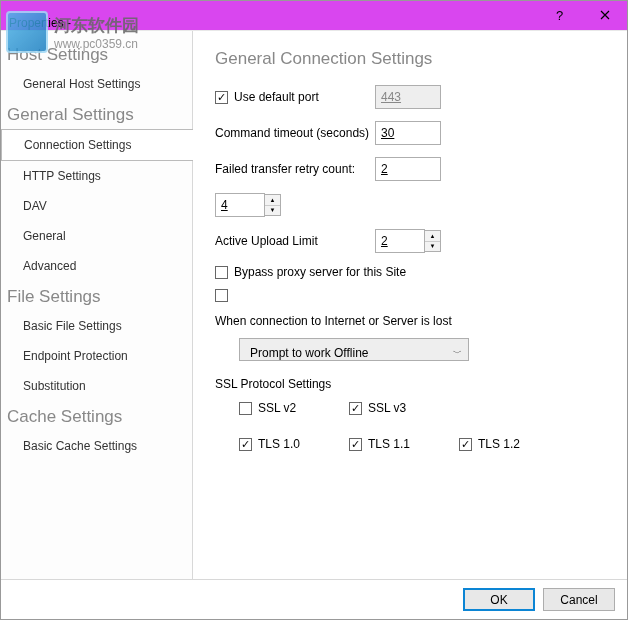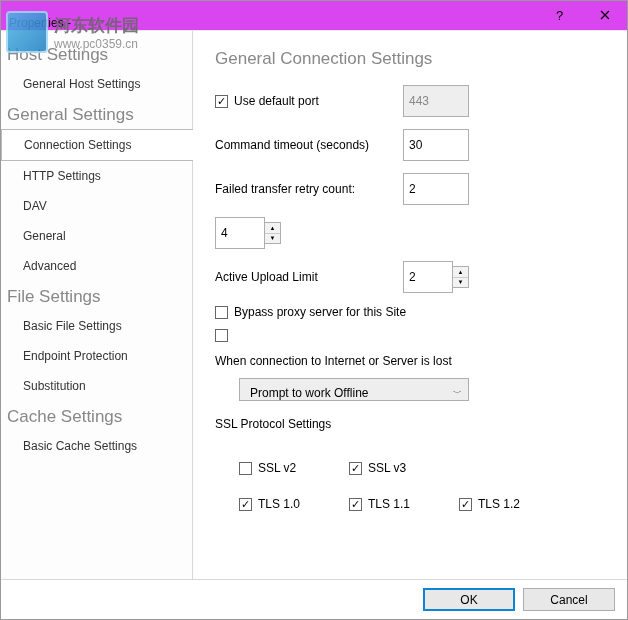--- a/index.html
+++ b/index.html
@@ -94,30 +94,31 @@
       font-weight: 300;
       margin-bottom: 16px;
     }
     .row {
       display: flex;
       align-items: center;
       margin-bottom: 12px;
       min-height: 24px;
     }
     .row .label-col {
-      width: 188px;
+      width: 160px;
       display: flex;
       align-items: center;
     }
     .row input[type="text"] {
       width: 66px;
-      height: 32px;
+      height: 24px;
       border: 1px solid #aeaeae;
       padding: 2px 5px;
       font-size: 12px;
+      text-decoration: underline;
     }
     .row input[type="text"]:disabled {
       background: #eee;
       color: #888;
     }
     .spinner {
       display: flex;
       align-items: center;
     }
     .spinner input[type="text"] {
@@ -172,36 +173,36 @@
       margin-left: 24px;
       margin-bottom: 16px;
       font-size: 12px;
     }
     .dropdown .arrow { font-size: 9px; }
     .ssl-grid {
       display: grid;
       grid-template-columns: 100px 100px 100px;
       gap: 22px 10px;
       margin-left: 24px;
-      margin-top: 30px;
+      margin-top: 10px;
     }
     .footer {
       position: absolute;
       bottom: 0; left: 0; right: 0;
       height: 40px;
       border-top: 1px solid #d8d8d8;
       display: flex;
       justify-content: flex-end;
       align-items: center;
       padding-right: 12px;
       gap: 8px;
       background: #fff;
     }
     .btn {
-      width: 92px; height: 23px;
+      width: 72px; height: 23px;
       border: 1px solid #adadad;
       background: #e8e8e8;
       display: flex; align-items: center; justify-content: center;
       font-size: 12px;
     }
     .btn.primary {
       border: 2px solid #0c85d4;
       background: #e8e8e8;
     }
   </style>

